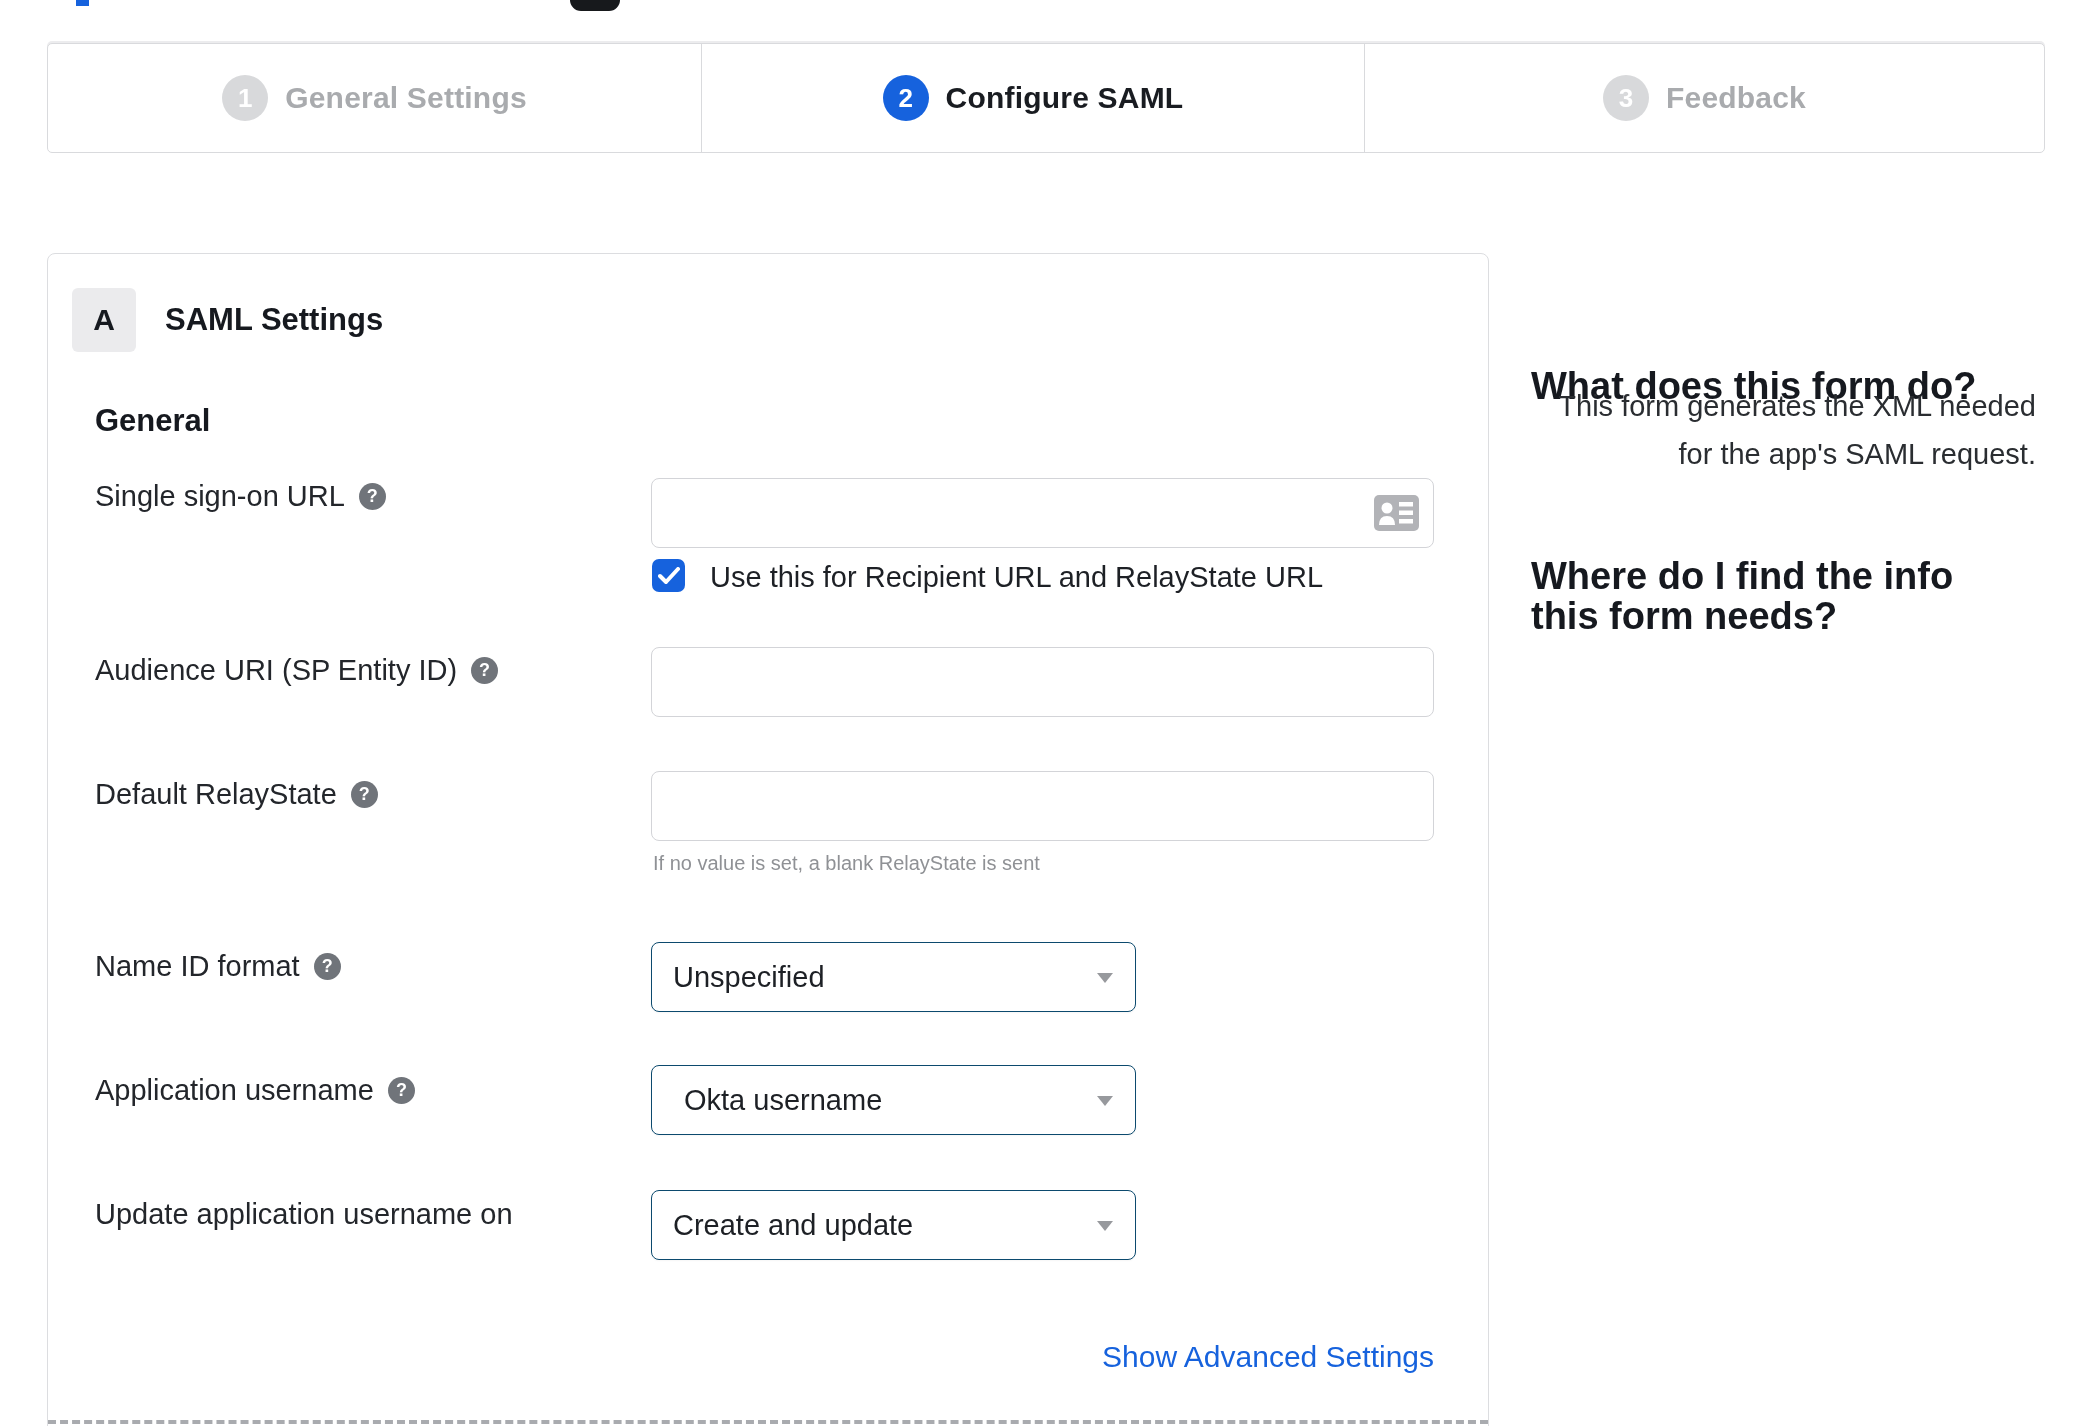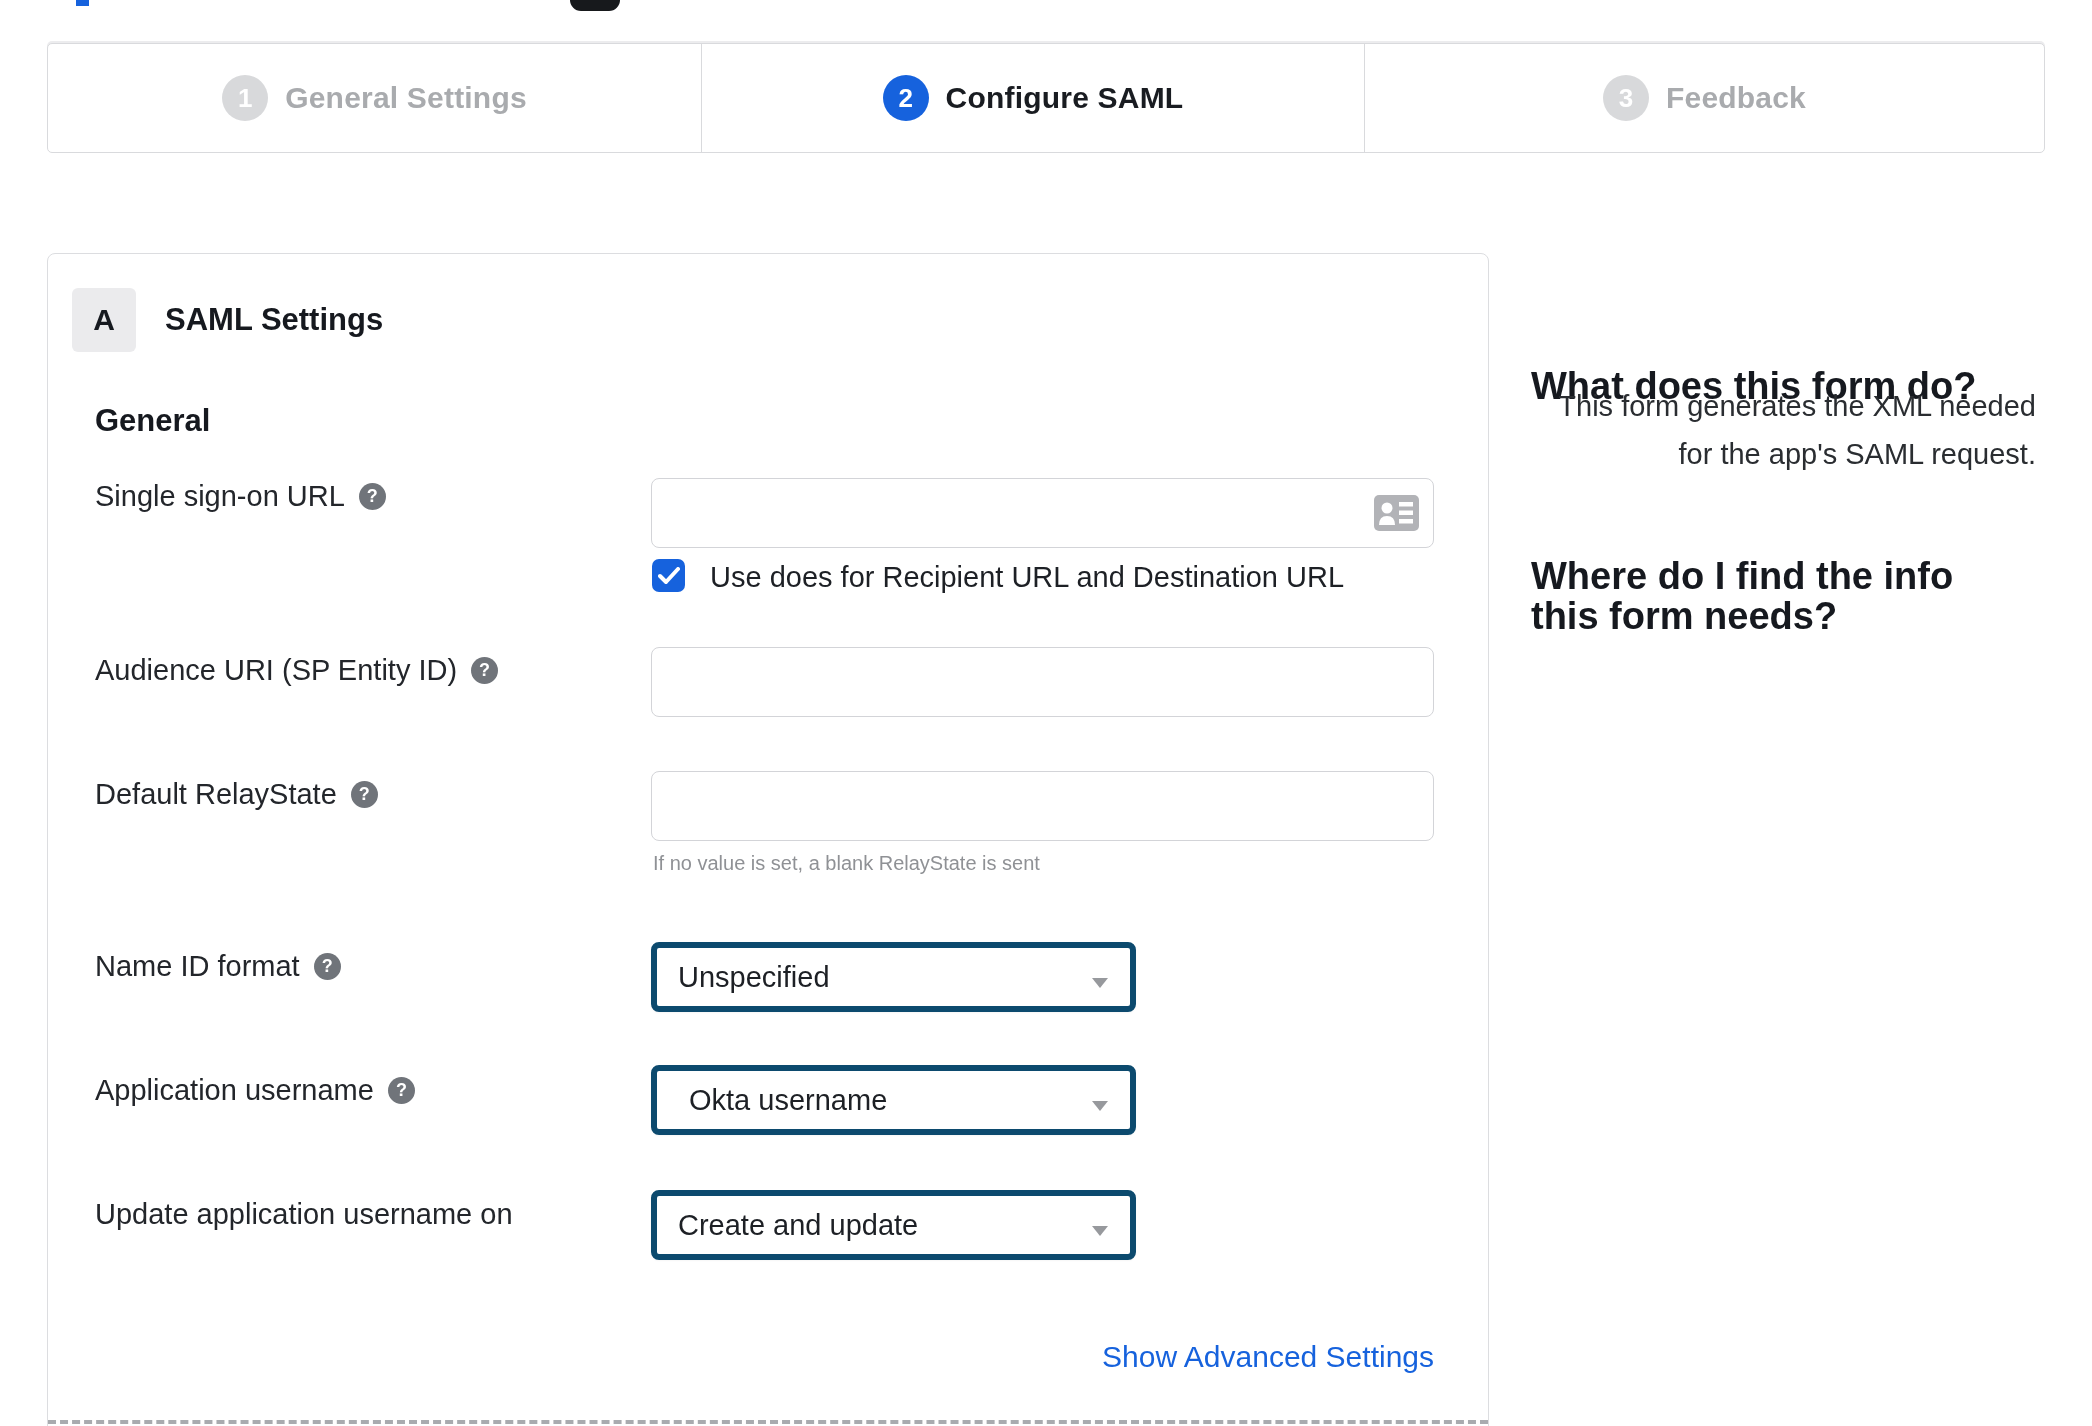--- a/index.html
+++ b/index.html
@@ -50,21 +50,21 @@
   .input-wrap input { position:static; width:100%; height:100%; }
   .card-icon { position:absolute; right:15px; top:17px; width:45px; height:36px; }
 
   .checkbox { position:absolute; left:652px; top:559px; width:33px; height:33px;
     background:#1662dd; border-radius:7px; display:flex; align-items:center; justify-content:center; }
   .checkbox-label { position:absolute; left:710px; top:561px; font-size:29px; color:#1d2025; }
 
   .hint { position:absolute; left:653px; top:852px; font-size:20px; color:#8f9195; }
 
   .select { position:absolute; left:651px; width:485px; height:70px; background:#fff;
-    border:6px solid #0c4a6e; border-radius:8px; display:flex; align-items:center;
+    border:1px solid #0c4a6e; border-radius:8px; display:flex; align-items:center;
     padding:0 50px 0 21px; font-size:29px; color:#1d2025; cursor:pointer;
     box-shadow:0 1px 2px rgba(0,0,0,0.04); }
   .caret { position:absolute; right:22px; top:30px; width:0; height:0;
     border-left:8px solid transparent; border-right:8px solid transparent;
     border-top:10px solid #97999d; }
 
   .advanced-link { position:absolute; right:658px; top:1340px; font-size:30px; font-weight:500;
     color:#1662dd; text-decoration:none; cursor:pointer; }
   .help-h { font-size:38px; font-weight:bold; color:#16191f; line-height:40px;margin-top:36px; }
   .help-p { font-size:29px; color:#2a2d31; line-height:48px; }
@@ -115,21 +115,21 @@
       <rect x="25" y="7" width="14" height="4.5" fill="#ffffff"></rect>
       <rect x="25" y="15.5" width="14" height="4.5" fill="#ffffff"></rect>
       <rect x="25" y="24" width="14" height="4.5" fill="#ffffff"></rect>
     </svg>
   </div>
   <div class="checkbox">
     <svg width="22" height="18" viewBox="0 0 22 18">
       <polyline points="2,9 8,15 20,2" fill="none" stroke="#ffffff" stroke-width="4" stroke-linecap="round" stroke-linejoin="round"></polyline>
     </svg>
   </div>
-  <div class="checkbox-label">Use does for Recipient URL and Destination URL</div>
+  <div class="checkbox-label">Use this for Recipient URL and RelayState URL</div>
 
   <div class="field-label" style="top:653px;">
     <span>Audience URI (SP Entity ID)</span>
     <span class="help-icon">?</span>
   </div>
   <input class="text-input" style="top: 647px;" type="text" value="">
 
   <div class="field-label" style="top:777px;">
     <span>Default RelayState</span>
     <span class="help-icon">?</span>

